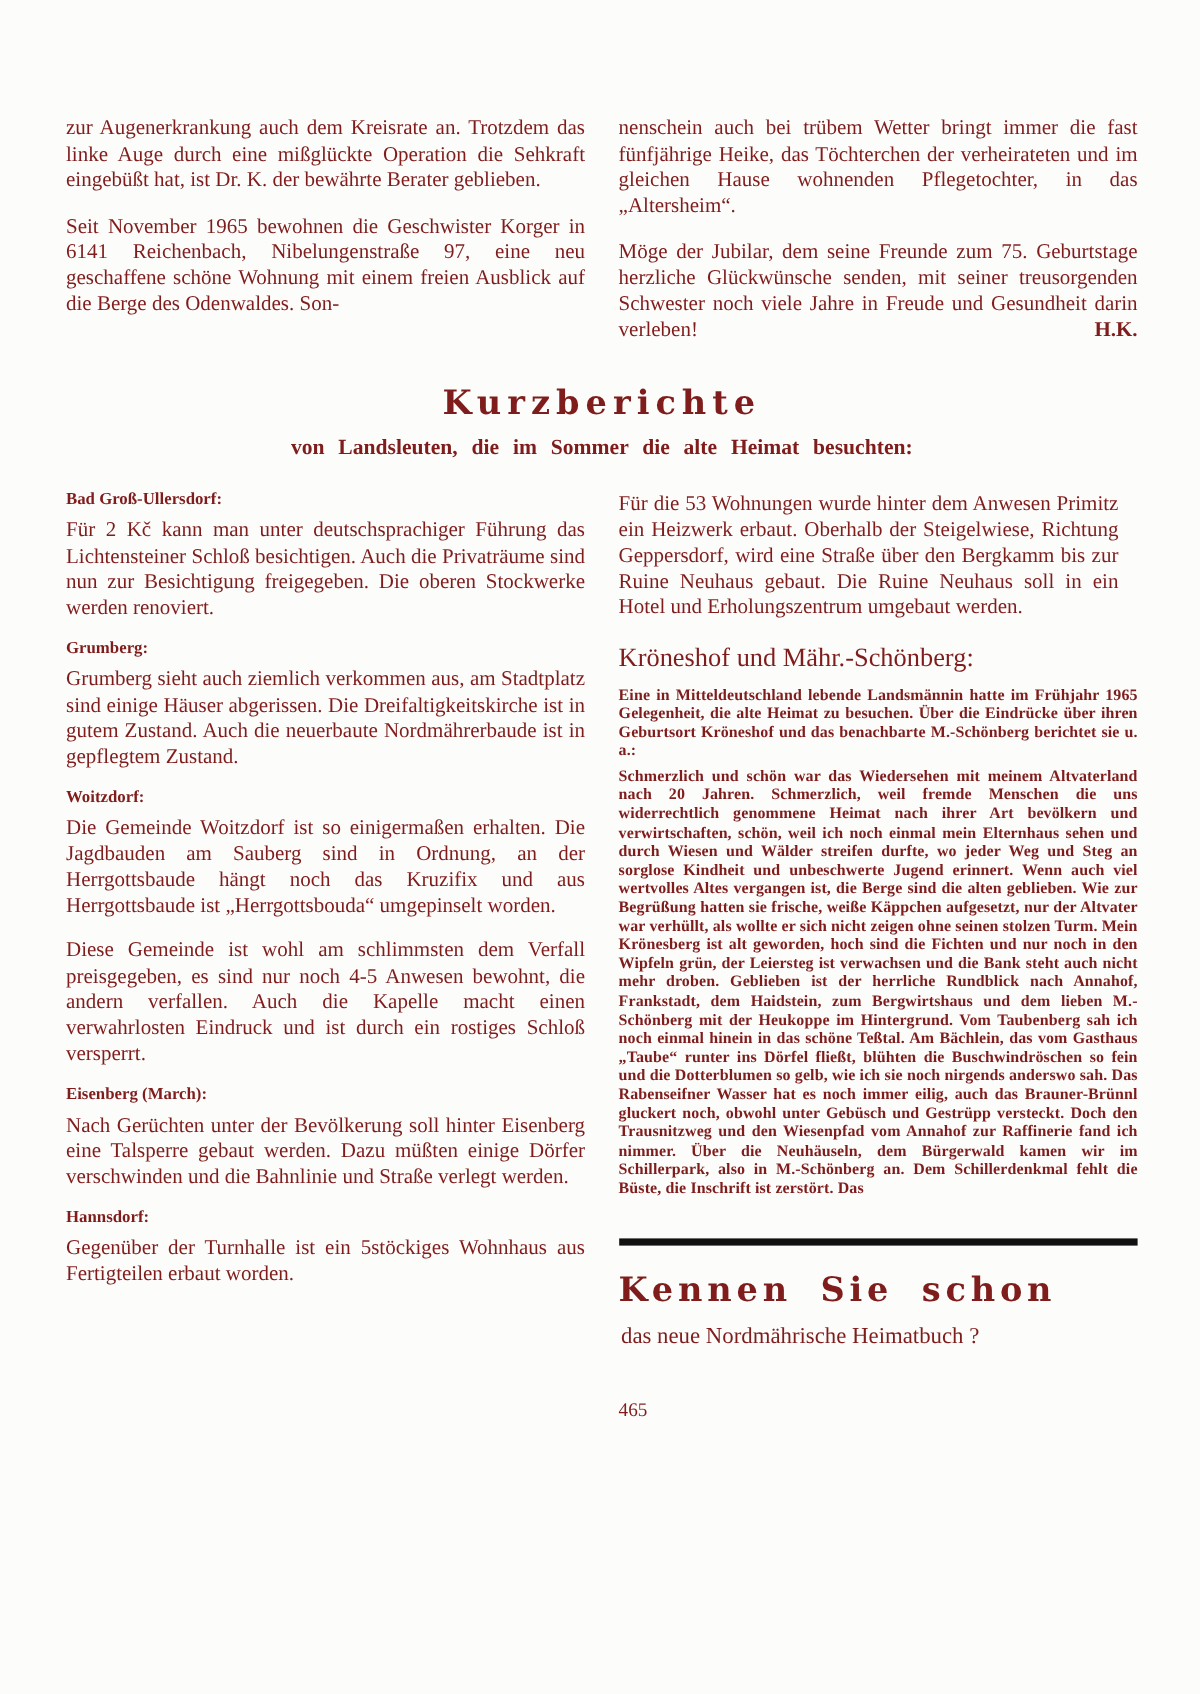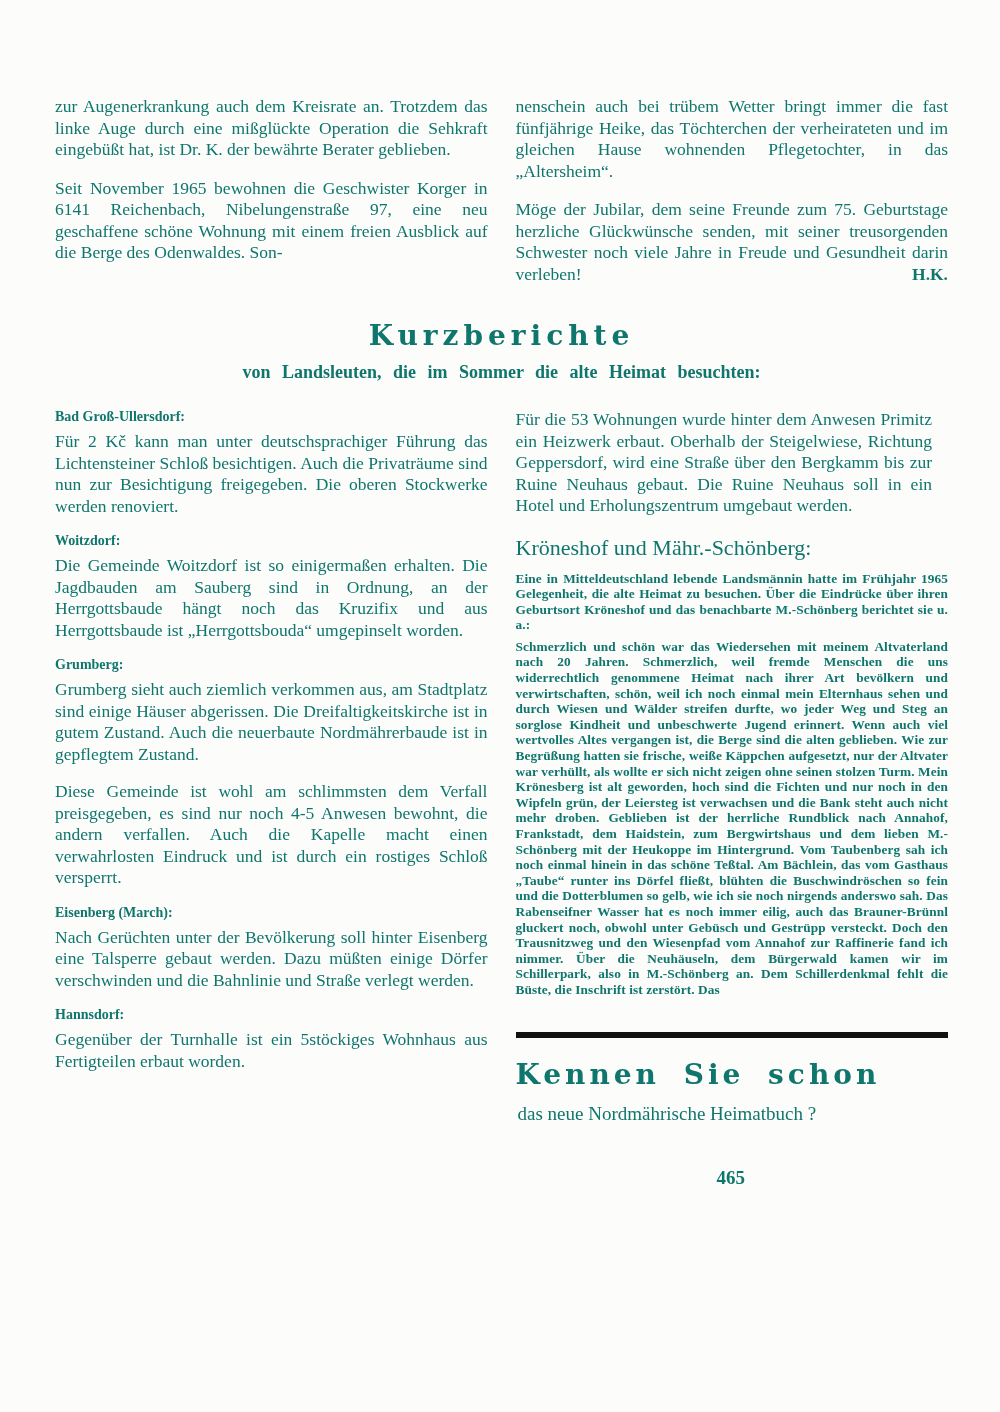--- a/index.html
+++ b/index.html
@@ -6,21 +6,21 @@
     margin: 0;
     padding: 0;
     background: #e9e9e7;
   }
   .page {
     position: relative;
     width: 1000px;
     height: 1412px;
     margin: 0 auto;
     background: #fcfcfa;
-    color: #0f766e;
+    color: #7f1d1d;
     box-sizing: border-box;
     padding: 96px 52px 40px 55px;
     font-family: "Liberation Serif", "DejaVu Serif", serif;
     overflow: hidden;
   }
   .cols {
     display: flex;
     gap: 28px;
   }
   .col {
@@ -97,23 +97,23 @@
     letter-spacing: 4px;
     word-spacing: 10px;
     font-family: "DejaVu Serif", "Liberation Serif", serif;
   }
   .kennen-subtitle {
     margin: 12px 0 0 2px;
     font-size: 19px;
   }
   .page-number {
     margin-top: 42px;
-    text-align: center;
-    font-weight: bold;
-    font-size: 19px;
+    text-align: left;
+    font-weight: normal;
+    font-size: 16px;
     padding-right: 2px;
   }
 </style>
 </head>
 <body>
 
 <div class="page">
 
   <div class="cols">
     <div class="col">
@@ -135,27 +135,27 @@
   <div class="cols">
 
     <div class="col">
 
       <div class="section">
         <p class="section-header">Bad Groß-Ullersdorf:</p>
         <p class="section-body">Für 2 Kč kann man unter deutschsprachiger Führung das Lichtensteiner Schloß besichtigen. Auch die Privaträume sind nun zur Besichtigung freigegeben. Die oberen Stockwerke werden renoviert.</p>
       </div>
 
       <div class="section">
-        <p class="section-header">Woitzdorf:</p>
-        <p class="section-body">Die Gemeinde Woitzdorf ist so einigermaßen erhalten. Die Jagdbauden am Sauberg sind in Ordnung, an der Herrgottsbaude hängt noch das Kruzifix und aus Herrgottsbaude ist „Herrgottsbouda“ umgepinselt worden.</p>
+        <p class="section-header">Grumberg:</p>
+        <p class="section-body">Grumberg sieht auch ziemlich verkommen aus, am Stadtplatz sind einige Häuser abgerissen. Die Dreifaltigkeitskirche ist in gutem Zustand. Auch die neuerbaute Nordmährerbaude ist in gepflegtem Zustand.</p>
       </div>
 
       <div class="section">
-        <p class="section-header">Grumberg:</p>
-        <p class="section-body">Grumberg sieht auch ziemlich verkommen aus, am Stadtplatz sind einige Häuser abgerissen. Die Dreifaltigkeitskirche ist in gutem Zustand. Auch die neuerbaute Nordmährerbaude ist in gepflegtem Zustand.</p>
+        <p class="section-header">Woitzdorf:</p>
+        <p class="section-body">Die Gemeinde Woitzdorf ist so einigermaßen erhalten. Die Jagdbauden am Sauberg sind in Ordnung, an der Herrgottsbaude hängt noch das Kruzifix und aus Herrgottsbaude ist „Herrgottsbouda“ umgepinselt worden.</p>
       </div>
 
       <div class="section">
         <p class="section-body">Diese Gemeinde ist wohl am schlimmsten dem Verfall preisgegeben, es sind nur noch 4-5 Anwesen bewohnt, die andern verfallen. Auch die Kapelle macht einen verwahrlosten Eindruck und ist durch ein rostiges Schloß versperrt.</p>
       </div>
 
       <div class="section">
         <p class="section-header">Eisenberg (March):</p>
         <p class="section-body">Nach Gerüchten unter der Bevölkerung soll hinter Eisenberg eine Talsperre gebaut werden. Dazu müßten einige Dörfer verschwinden und die Bahnlinie und Straße verlegt werden.</p>
       </div>

